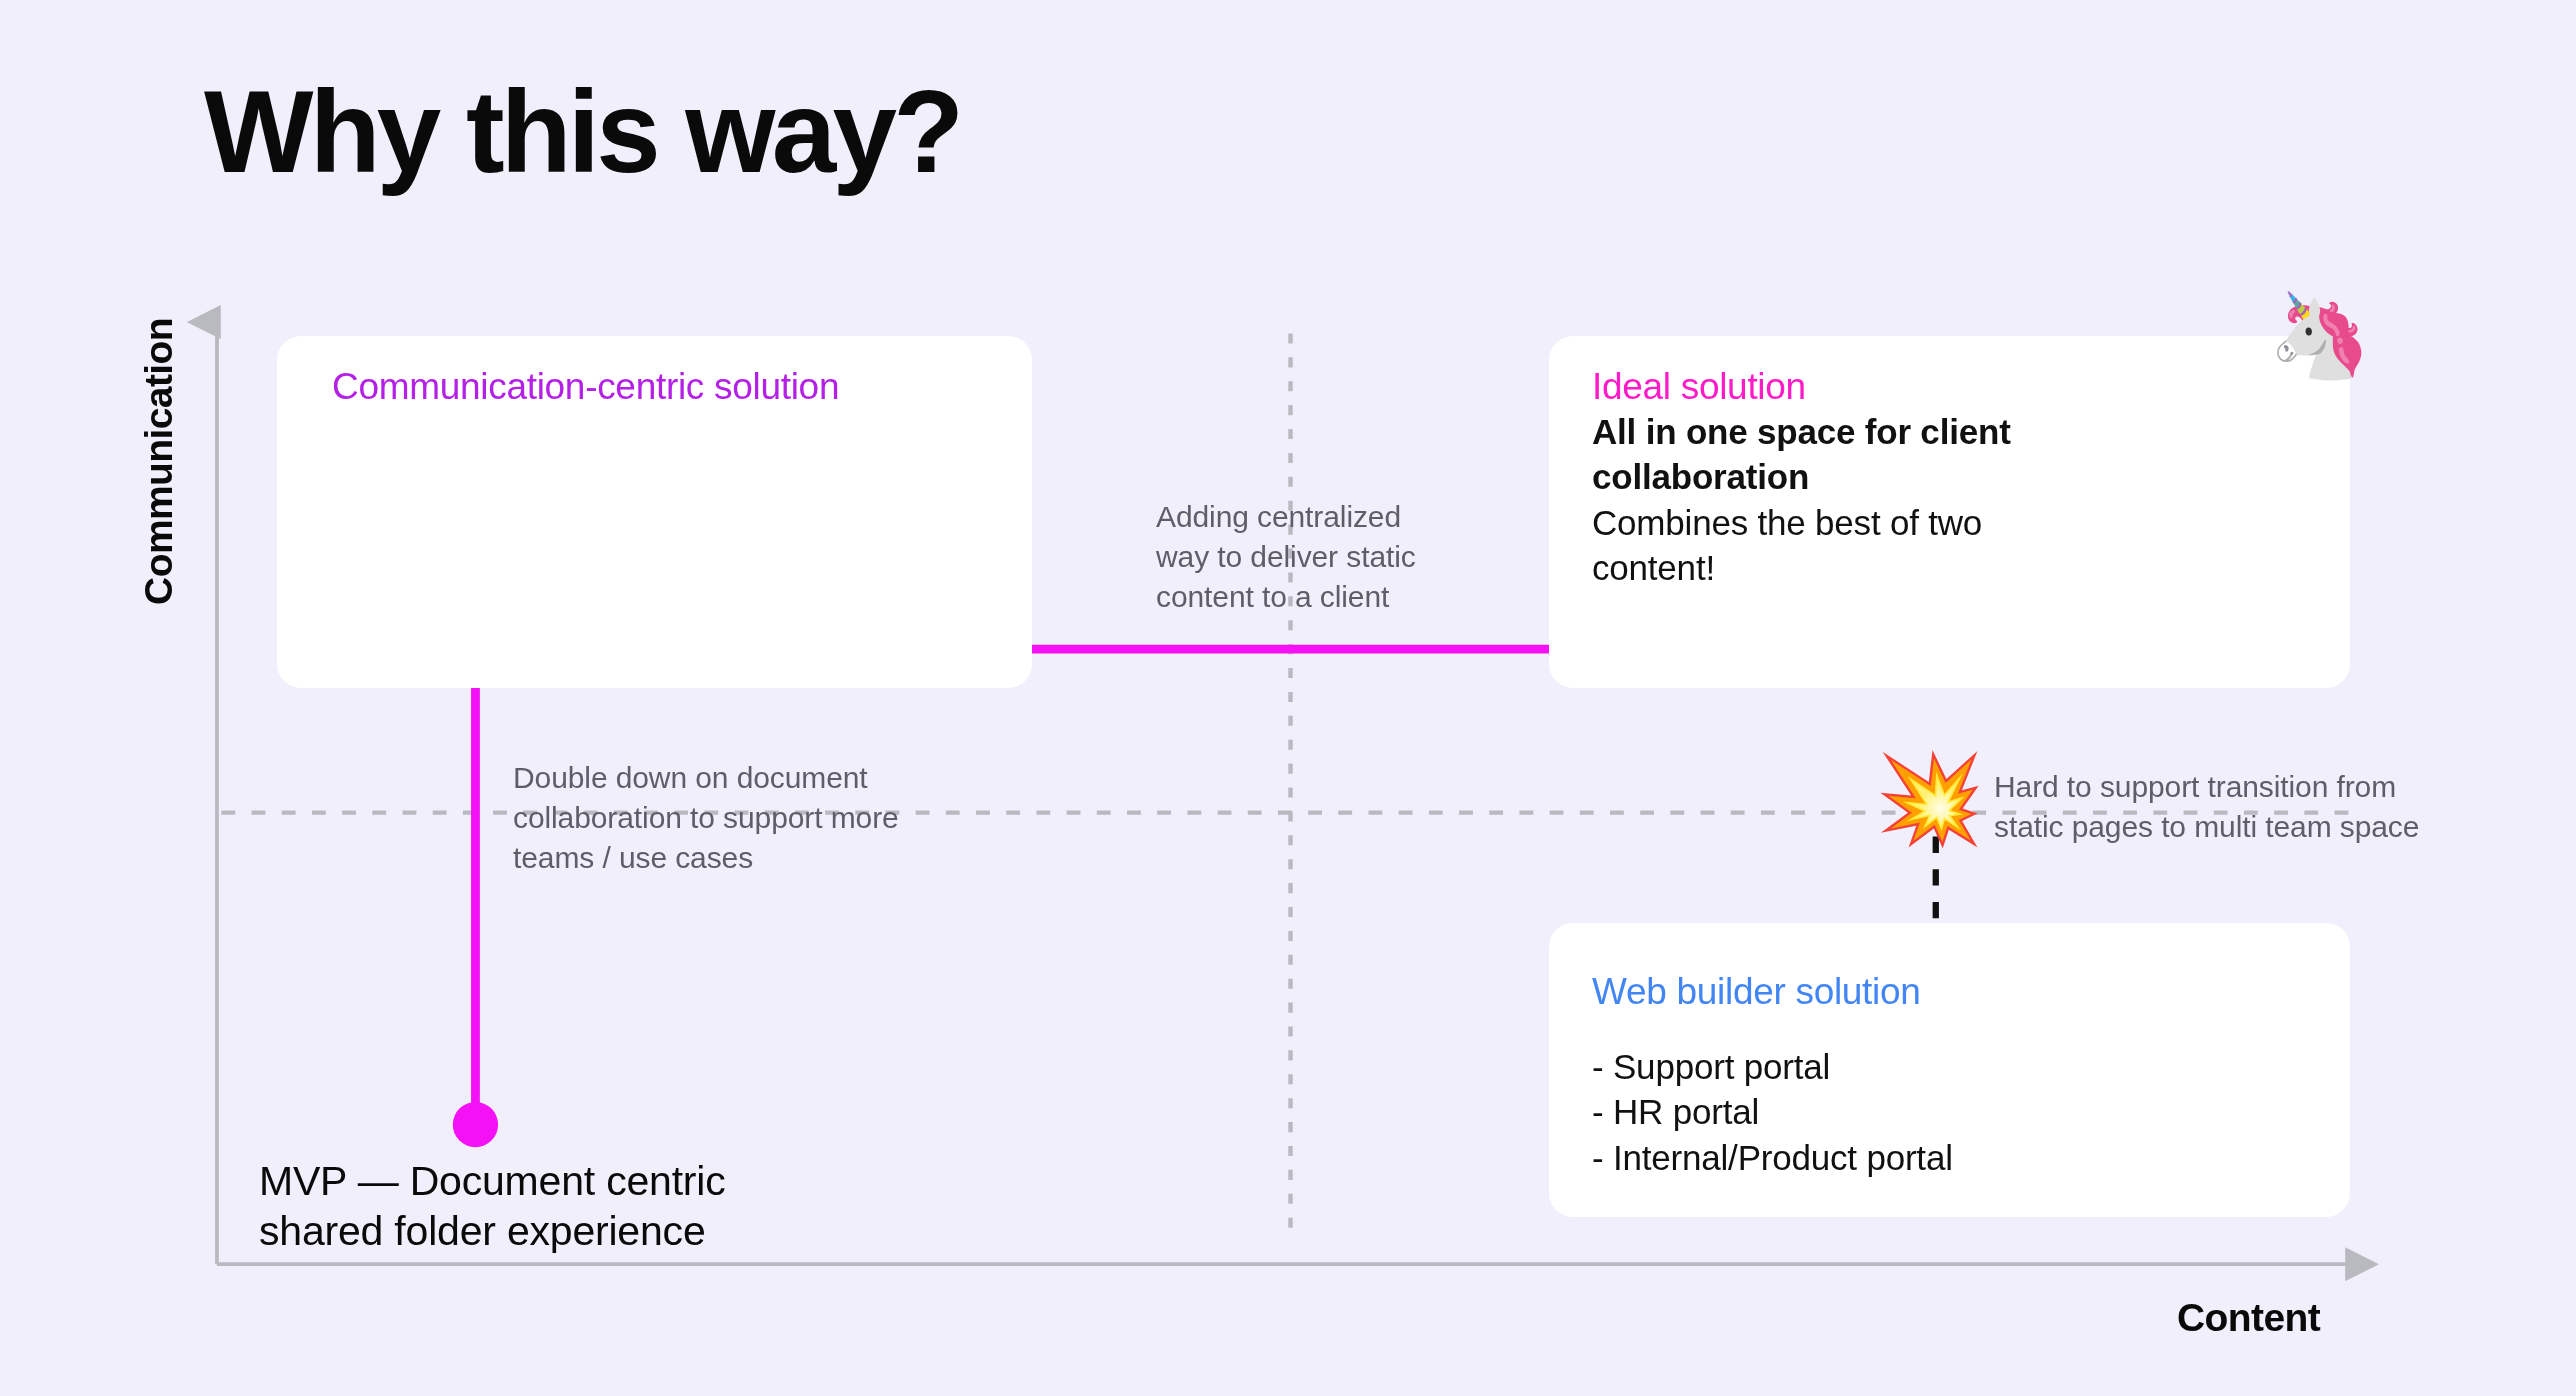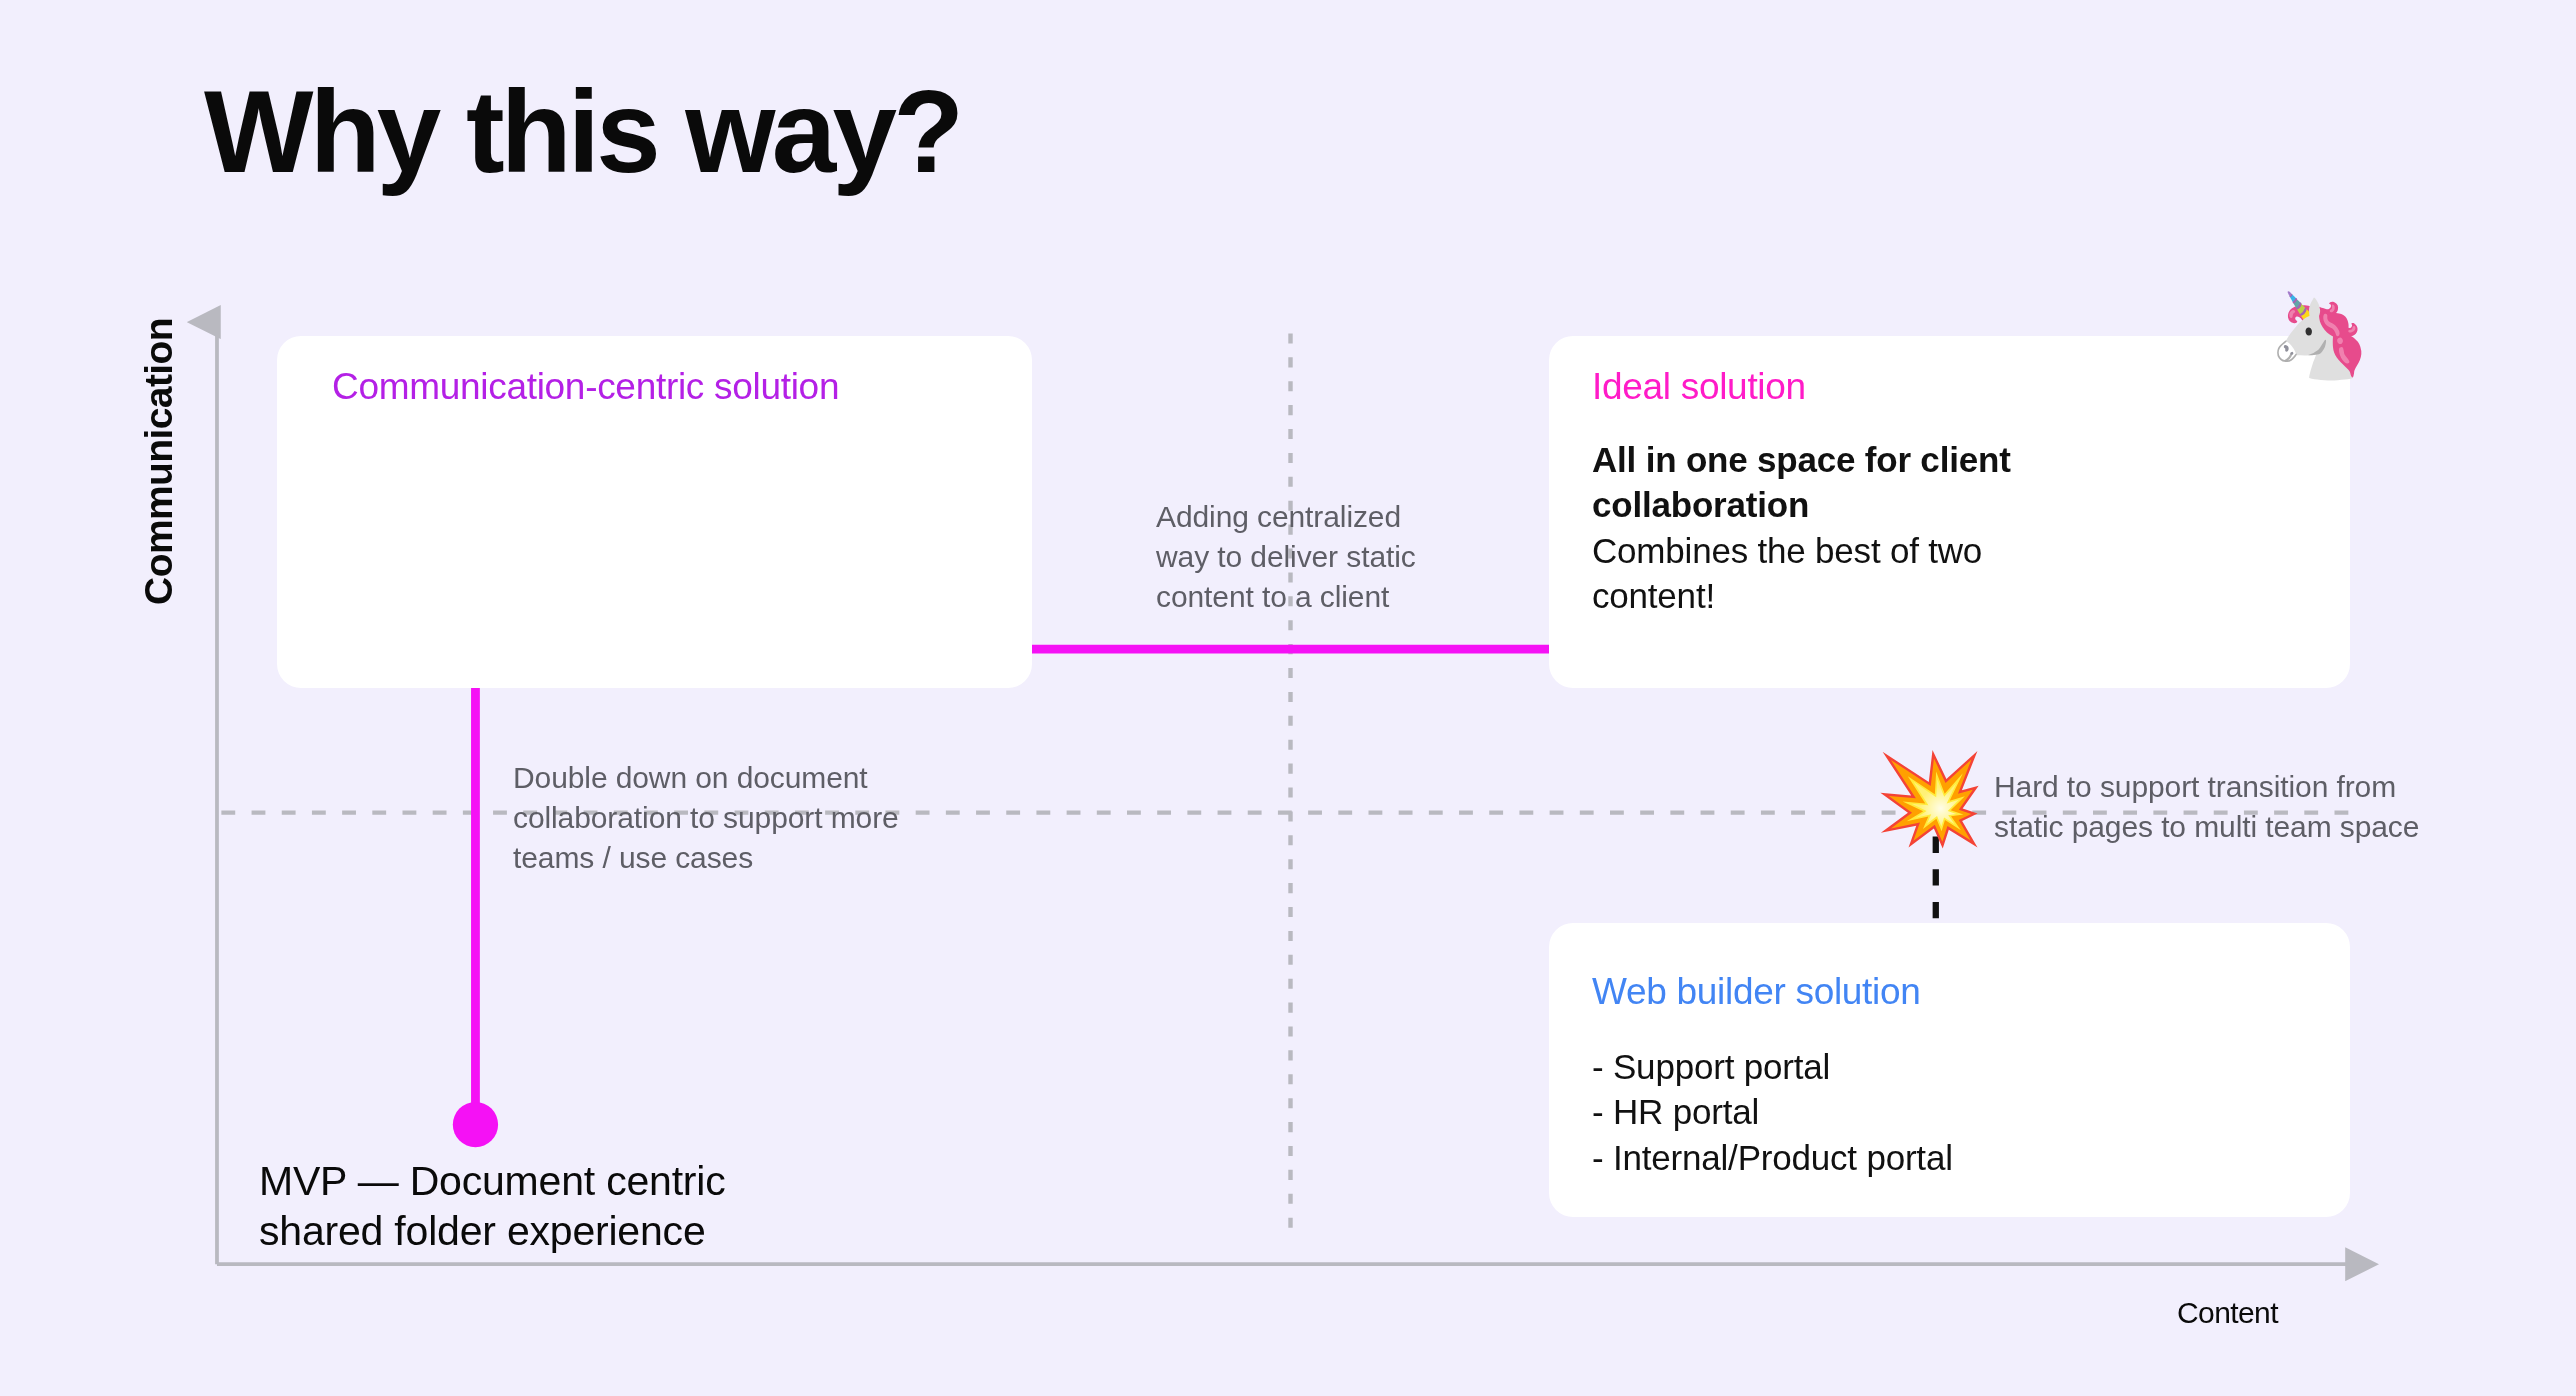--- a/index.html
+++ b/index.html
@@ -25,21 +25,21 @@
   .axis-label-y{
     position:absolute;
     left:137px;top:318px;
     font-size:39px;font-weight:700;color:#0a0a0a;
     transform-origin:0 0;
     transform:rotate(-90deg) translate(-100%,0);
     white-space:nowrap;letter-spacing:-0.6px;
   }
   .axis-label-x{
     position:absolute;left:2177px;top:1296px;
-    font-size:30px;font-weight:400;color:#0a0a0a;white-space:nowrap;letter-spacing:-0.6px;
+    font-size:39px;font-weight:700;color:#0a0a0a;white-space:nowrap;letter-spacing:-0.6px;
   }
 
   
   .card{
     position:absolute;background:#ffffff;border-radius:24px;
     box-sizing:border-box;
   }
   .card-title{
     font-size:37px;font-weight:400;line-height:1.15;margin:0;
     letter-spacing:-0.3px;white-space:nowrap;
@@ -50,21 +50,21 @@
   }
   .card-body .strong{font-weight:700;}
 
   #card-comm{left:277px;top:336px;width:755px;height:352px;padding:30px 0 9px 55px;}
   #card-comm .card-title{color:#b420e6;}
   #card-comm .bullets{margin-top:33px;}
   #card-comm .bullets div{white-space:nowrap;}
 
   #card-ideal{left:1549px;top:336px;width:801px;height:352px;padding:30px 7px 0 43px;}
   #card-ideal .card-title{color:#ff1bc8;}
-  #card-ideal .card-body{margin-top:28px;max-width:478px;}
+  #card-ideal .card-body{max-width:478px;}
 
   #card-web{left:1549px;top:923px;width:801px;height:294px;padding:48px 0 0 43px;}
   #card-web .card-title{color:#4285f4;}
   #card-web .bullets{margin-top:30px;}
   #card-web .bullets div{white-space:nowrap;}
 
   
   .annot{
     position:absolute;color:#5e5e66;font-size:30px;line-height:1.33;letter-spacing:-0.1px;
   }

